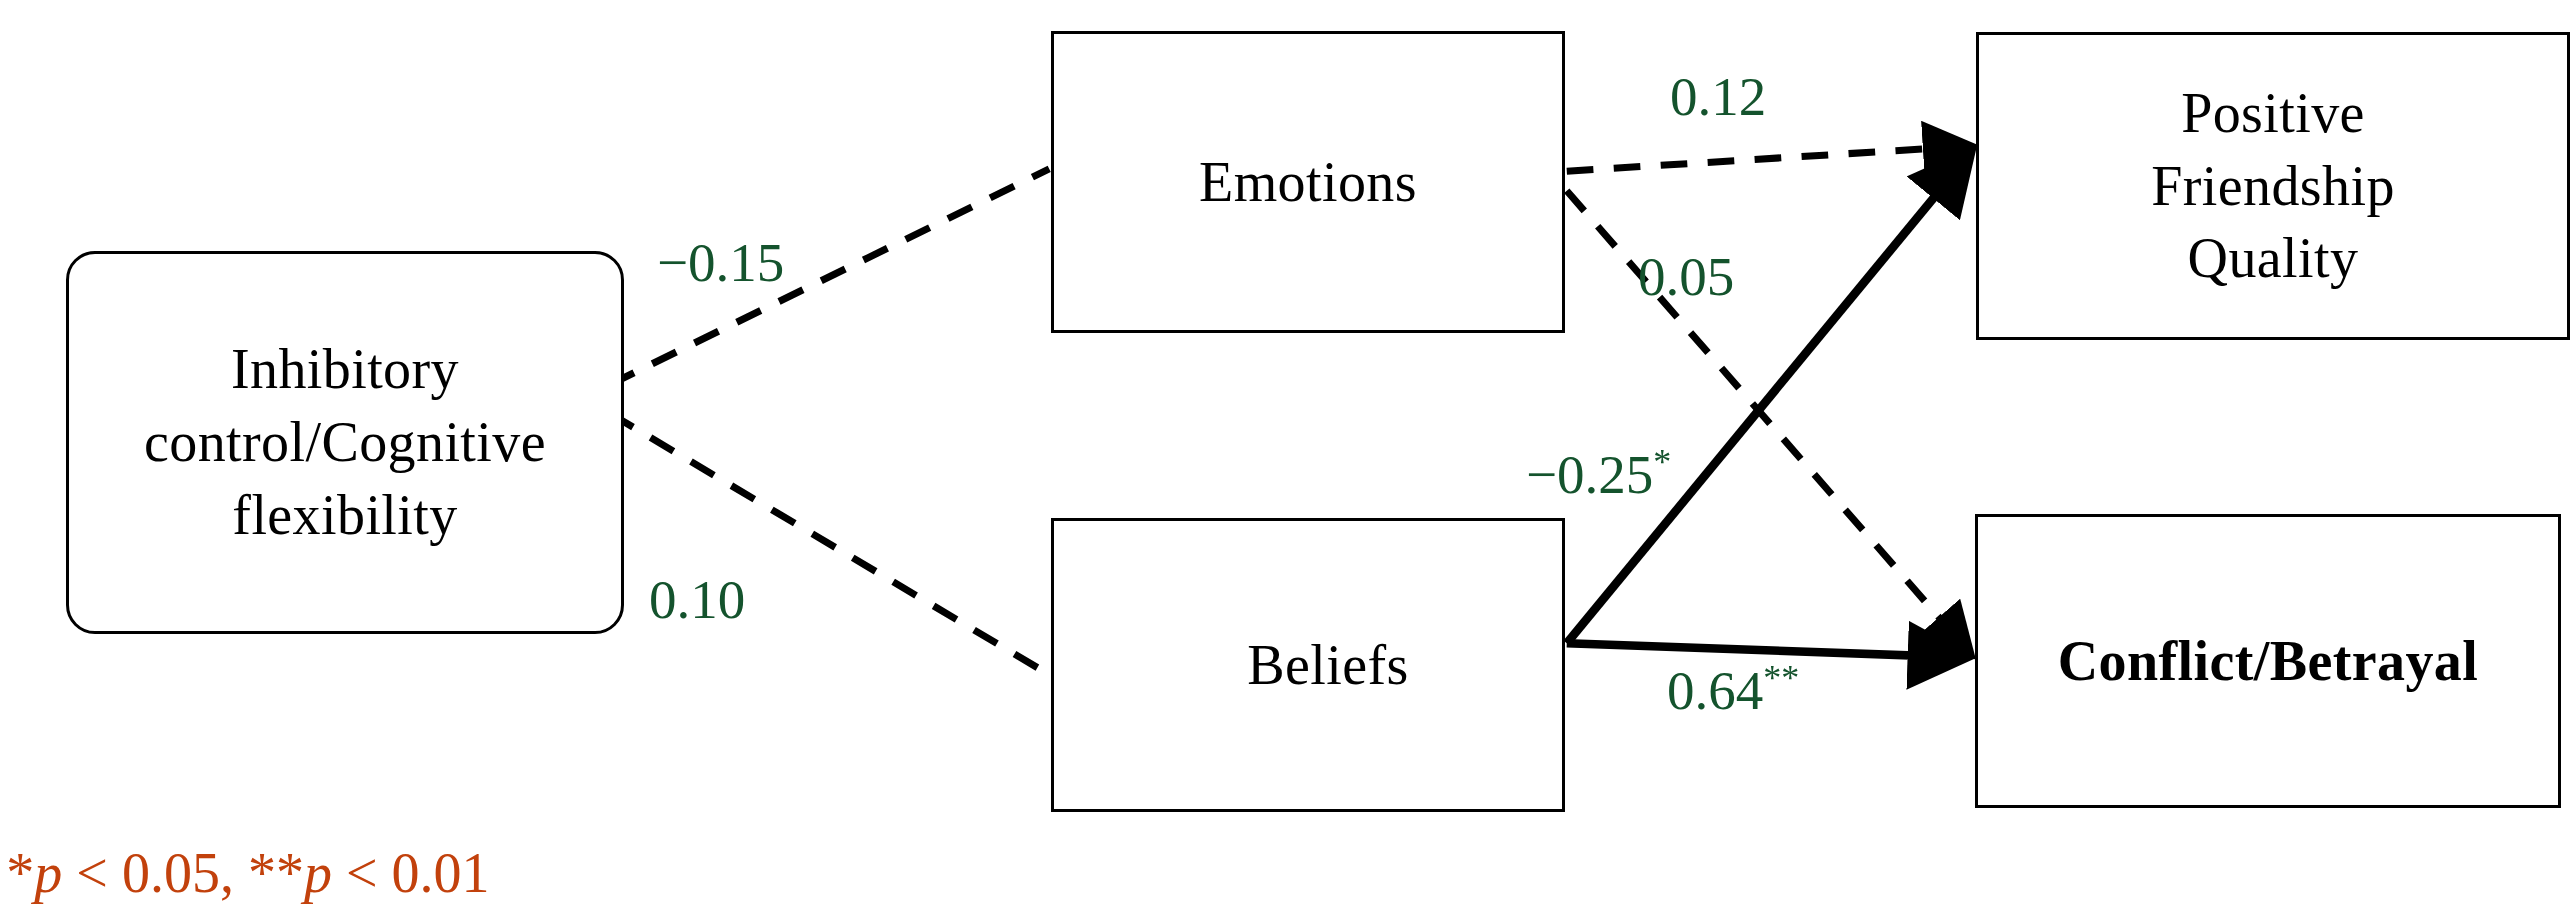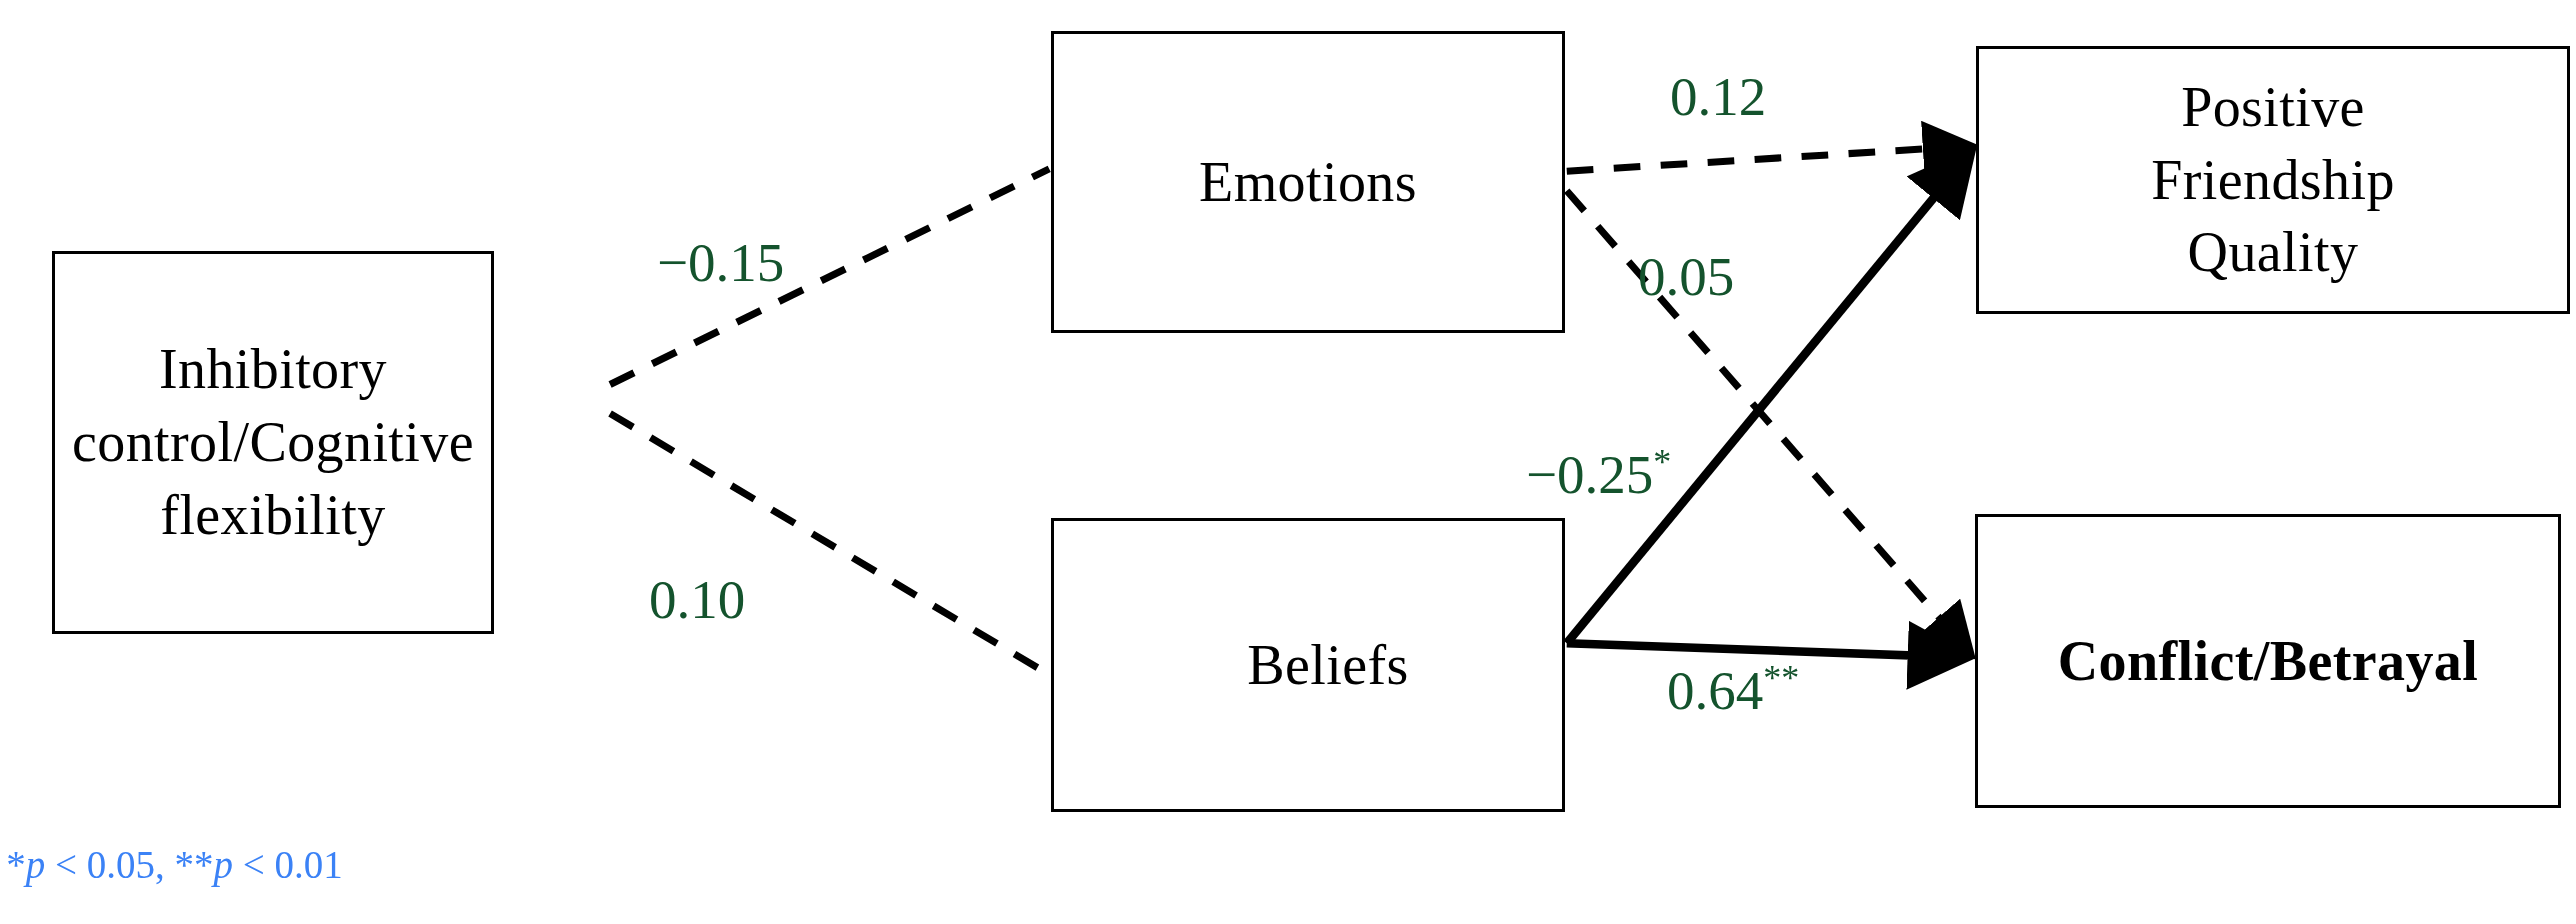--- a/index.html
+++ b/index.html
@@ -26,24 +26,24 @@
     text-align: center;
     color: #000000;
     z-index: 3;
   }
   .node-label {
     font-size: 56px;
     line-height: 1.30;
     letter-spacing: 0.4px;
     white-space: pre-line;
   }
-  #box-ic     { left: 52px;   top: 251px;  width: 442px;  height: 383px; }
+  #box-ic     { left: 66px;   top: 251px;  width: 558px;  height: 383px; border-radius: 29px; }
   #box-emo    { left: 1051px; top: 31px;   width: 514px;  height: 302px; }
   #box-bel    { left: 1051px; top: 518px;  width: 514px;  height: 294px; padding-left: 40px; }
-  #box-pfq    { left: 1976px; top: 46px;   width: 594px;  height: 268px; }
+  #box-pfq    { left: 1976px; top: 32px;   width: 594px;  height: 308px; }
   #box-cb     { left: 1975px; top: 514px;  width: 586px;  height: 294px; font-weight: bold; }
 
   svg#edges {
     position: absolute;
     left: 0; top: 0;
     width: 2576px;
     height: 925px;
     z-index: 1;
   }
 
@@ -64,22 +64,22 @@
   #lbl-010 { left: 649px;  top: 572px; }
   #lbl-012 { left: 1670px; top: 69px;  }
   #lbl-005 { left: 1638px; top: 249px; }
   #lbl-025 { left: 1526px; top: 447px; }
   #lbl-064 { left: 1667px; top: 663px; }
 
   #footnote {
     position: absolute;
     left: 6.3px;
     top: 845px;
-    font-size: 39px;
-    color: #3b82f6;
+    font-size: 56px;
+    color: #c2410c;
     white-space: nowrap;
     z-index: 4;
     line-height: 1;
   }
   #footnote .ital { font-style: italic; }
 </style>
 </head>
 <body>
 
 <div id="canvas">

